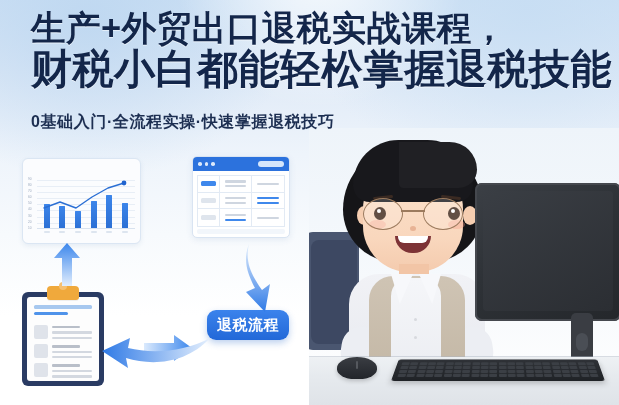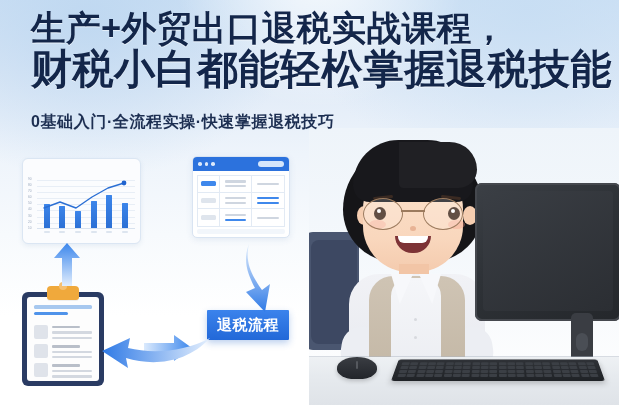--- a/index.html
+++ b/index.html
@@ -108,21 +108,21 @@
   .badge{
     position:absolute;left:120px;top:105px;width:74px;height:74px;border-radius:50%;
     background:radial-gradient(circle at 34% 26%,#4f94f2 0%,#2f77e2 48%,#1f63cf 100%);
     box-shadow:0 4px 10px rgba(36,96,190,.30);
     display:flex;flex-direction:column;align-items:center;justify-content:center;gap:1px;
   }
   .badge-text{color:#fff;font-size:13px;font-weight:bold;letter-spacing:.5px;line-height:1;}
 
   
   .flow-btn{
-    position:absolute;left:207px;top:164px;width:82px;height:30px;border-radius:1px;
+    position:absolute;left:207px;top:164px;width:82px;height:30px;border-radius:9px;
     background:linear-gradient(180deg,#3b83ec 0%,#2268d8 100%);
     box-shadow:0 3px 7px rgba(34,100,200,.30);
     display:flex;align-items:center;justify-content:center;
   }
   .flow-btn span{color:#fff;font-size:15px;font-weight:bold;letter-spacing:.5px;}
 
   
   .clipboard{position:absolute;left:22px;top:140px;width:82px;height:100px;}
   .cb-body{position:absolute;left:0;top:6px;width:82px;height:94px;background:#2a3b63;border-radius:6px;}
   .cb-page{position:absolute;left:5px;top:11px;width:72px;height:84px;background:#fdfdfd;border-radius:3px;}

